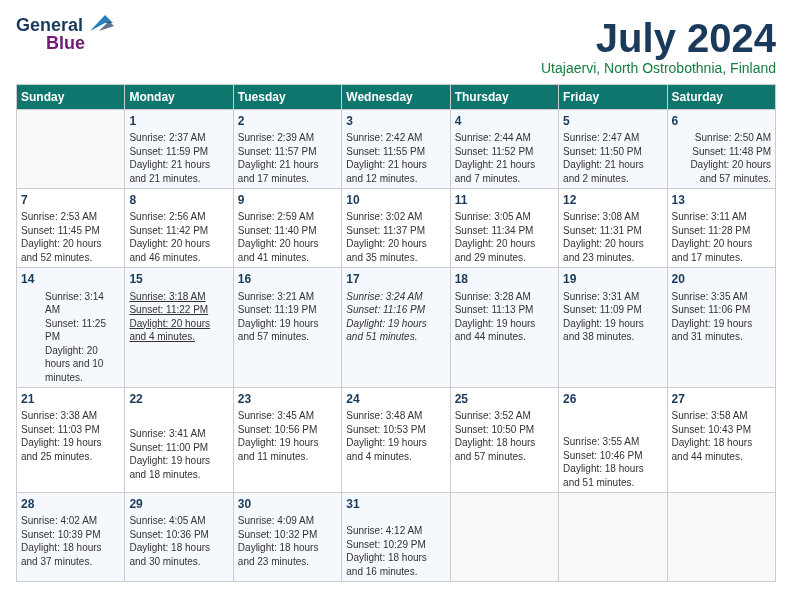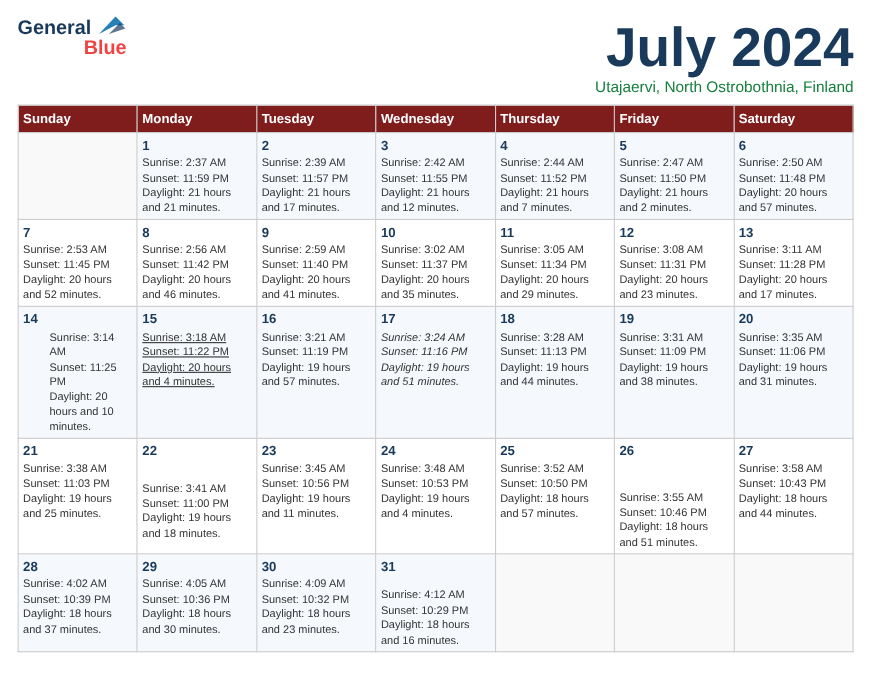--- a/index.html
+++ b/index.html
@@ -12,51 +12,51 @@
     }
     .header-area {
       display: flex;
       justify-content: space-between;
       align-items: flex-start;
       margin-bottom: 8px;
     }
     .logo {
       display: flex;
       flex-direction: column;
-      align-items: flex-end;
+      align-items: center;
     }
     .logo-text {
       font-size: 18px;
       font-weight: bold;
       color: #1a3a5c;
       line-height: 1;
     }
     .logo-blue {
-      color: #ef4444;
+      color: #701a75;
     }
     .title-area {
       text-align: right;
     }
     .month-title {
-      font-size: 50px;
+      font-size: 40px;
       font-weight: bold;
       color: #1a3a5c;
       line-height: 1.1;
     }
     .subtitle {
       font-size: 14px;
       color: #15803d;
     }
     table {
       width: 100%;
       border-collapse: collapse;
       font-size: 10.5px;
     }
     thead tr th {
-      background-color: #7f1d1d;
+      background-color: #0f766e;
       color: #fff;
       padding: 5px 4px;
       text-align: left;
       font-size: 12px;
       font-weight: bold;
       border: 1px solid #ccc;
     }
     tbody tr td {
       border: 1px solid #ccc;
       vertical-align: top;
@@ -147,21 +147,21 @@
 Daylight: 21 hours and 7 minutes.</div>
         </td>
         <td>
           <span class="day-num">5</span>
           <div class="day-info" style="white-space: pre-line;">Sunrise: 2:47 AM
 Sunset: 11:50 PM
 Daylight: 21 hours and 2 minutes.</div>
         </td>
         <td>
           <span class="day-num">6</span>
-          <div class="day-info" style="white-space: pre-line;">Sunrise: 2:50 AM
+          <div class="day-info" style="white-space: pre-line; text-align: right;">Sunrise: 2:50 AM
 Sunset: 11:48 PM
 Daylight: 20 hours and 57 minutes.</div>
         </td>
       </tr>
       <tr>
         <td>
           <span class="day-num">7</span>
           <div class="day-info" style="white-space: pre-line;">Sunrise: 2:53 AM
 Sunset: 11:45 PM
 Daylight: 20 hours and 52 minutes.</div>

